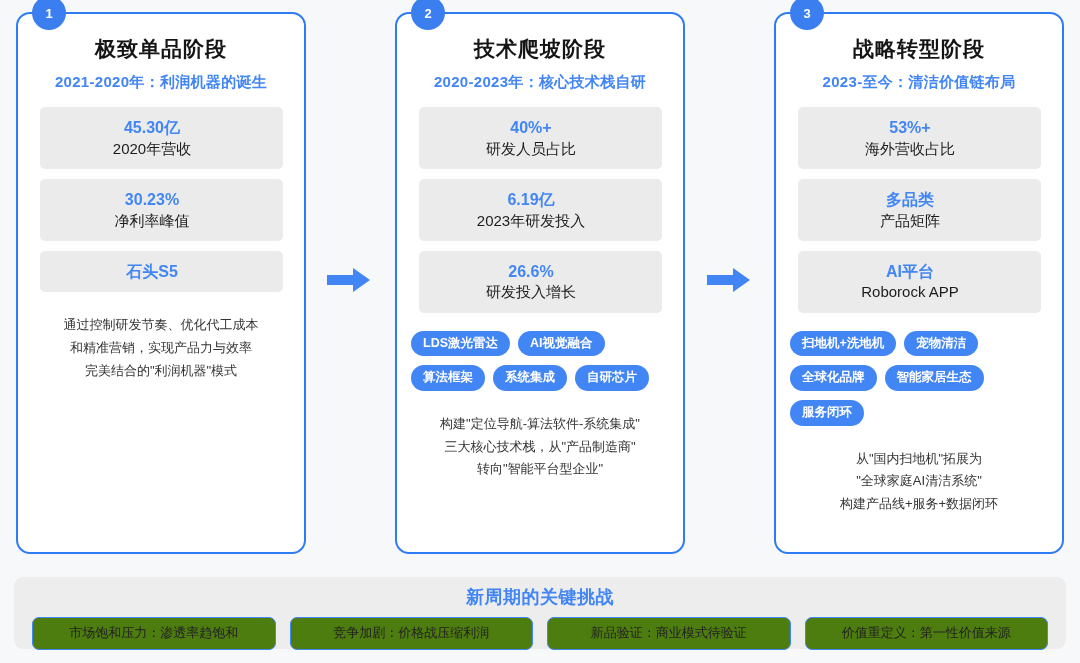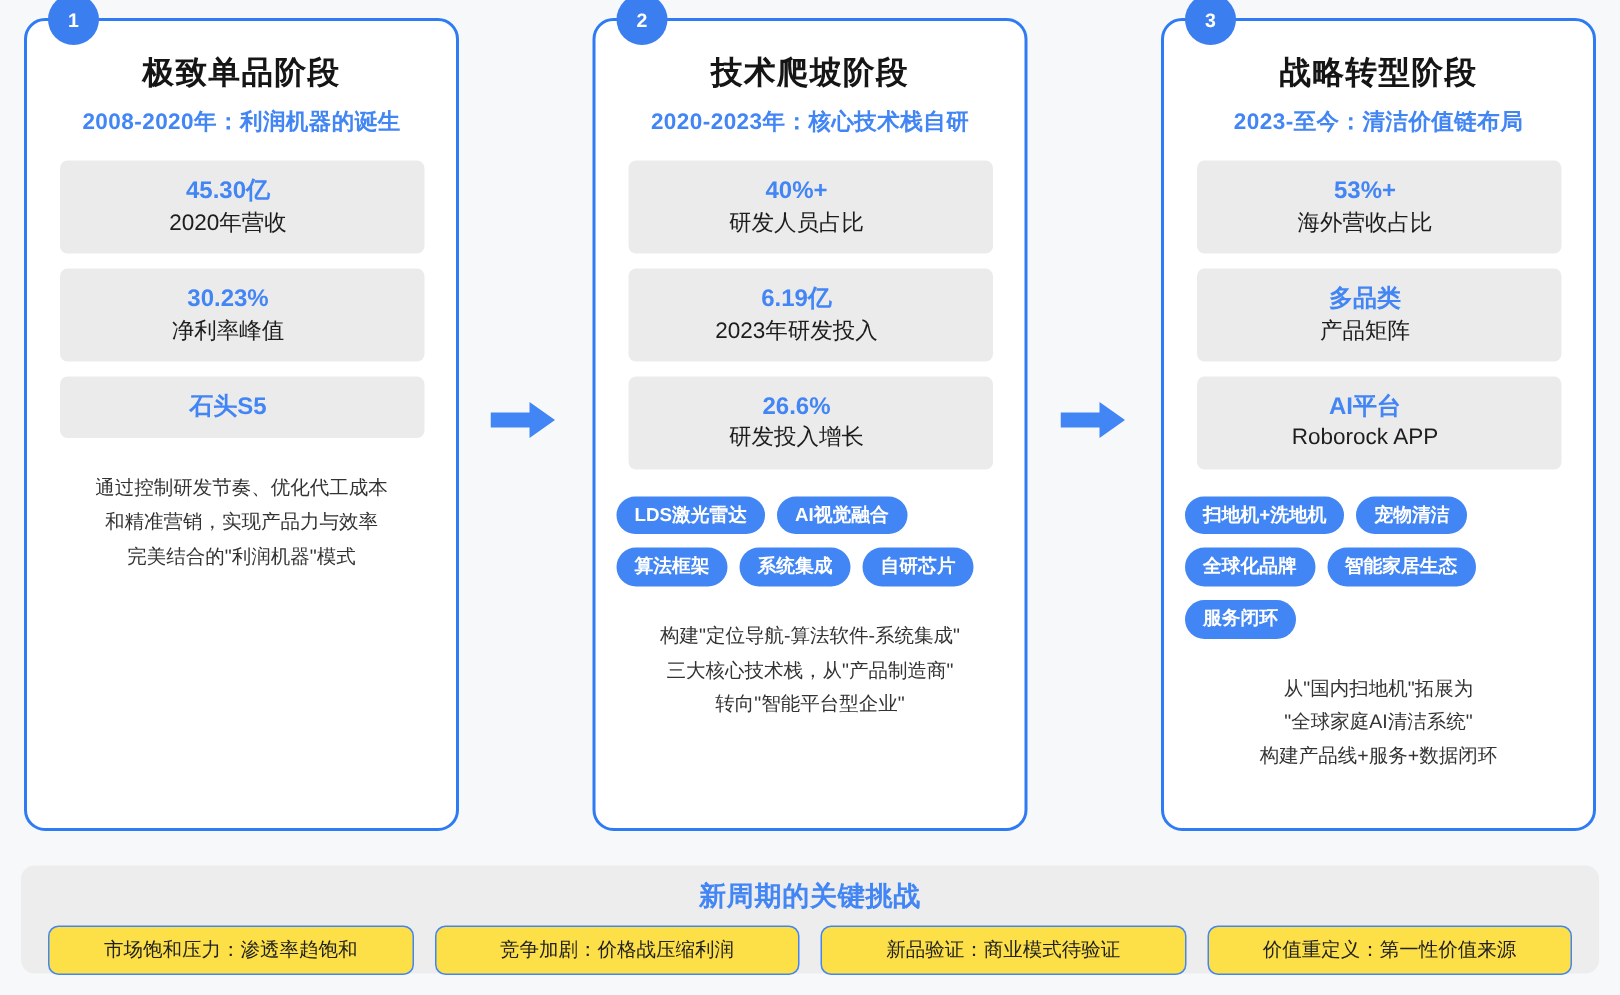--- a/index.html
+++ b/index.html
@@ -192,42 +192,42 @@
 
   .challenge-items {
     margin-top: 7px;
     display: flex;
     justify-content: space-between;
     gap: 14px;
   }
 
   .challenge-chip {
     flex: 1 1 0;
-    background: #fde047;
+    background: #4d7c0f;
     border: 1.6px solid #4285f4;
     border-radius: 7px;
     text-align: center;
     font-size: 13px;
     color: #222222;
     padding: 7px 4px;
     box-sizing: border-box;
     line-height: 1.3;
   }
 </style>
 </head>
 <body>
 
 <div id="stage-board">
 
   <div class="phase-row">
 
     <div class="phase-card">
       <div class="phase-badge">1</div>
       <div class="phase-title">极致单品阶段</div>
-      <div class="phase-subtitle">2008-2020年：利润机器的诞生</div>
+      <div class="phase-subtitle">2021-2020年：利润机器的诞生</div>
 
       <div class="metrics">
         <div class="metric-box">
           <div class="metric-value">45.30亿</div>
           <div class="metric-label">2020年营收</div>
         </div>
         <div class="metric-box">
           <div class="metric-value">30.23%</div>
           <div class="metric-label">净利率峰值</div>
         </div>

